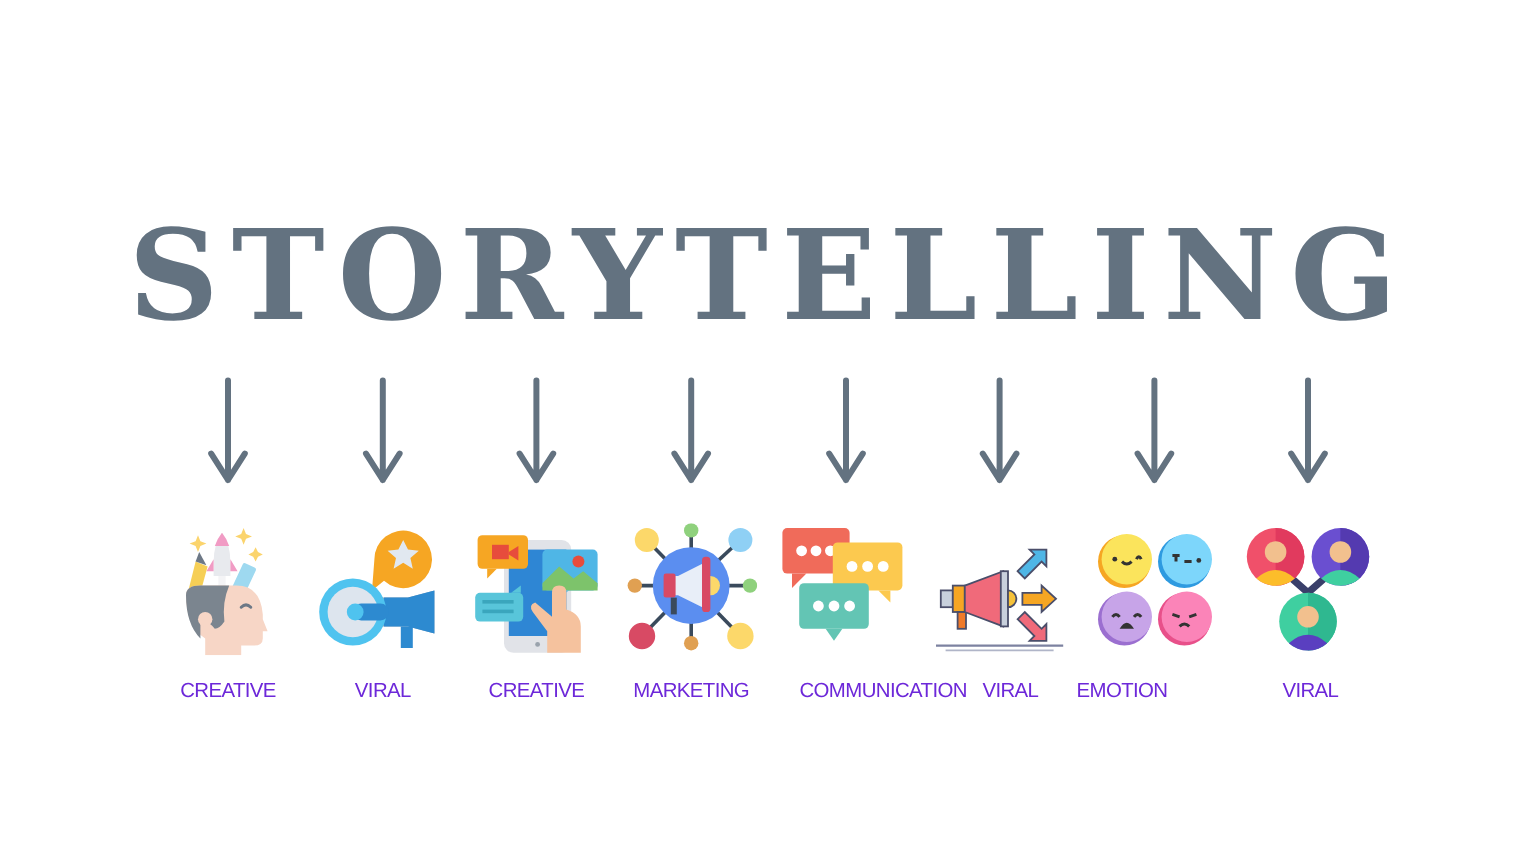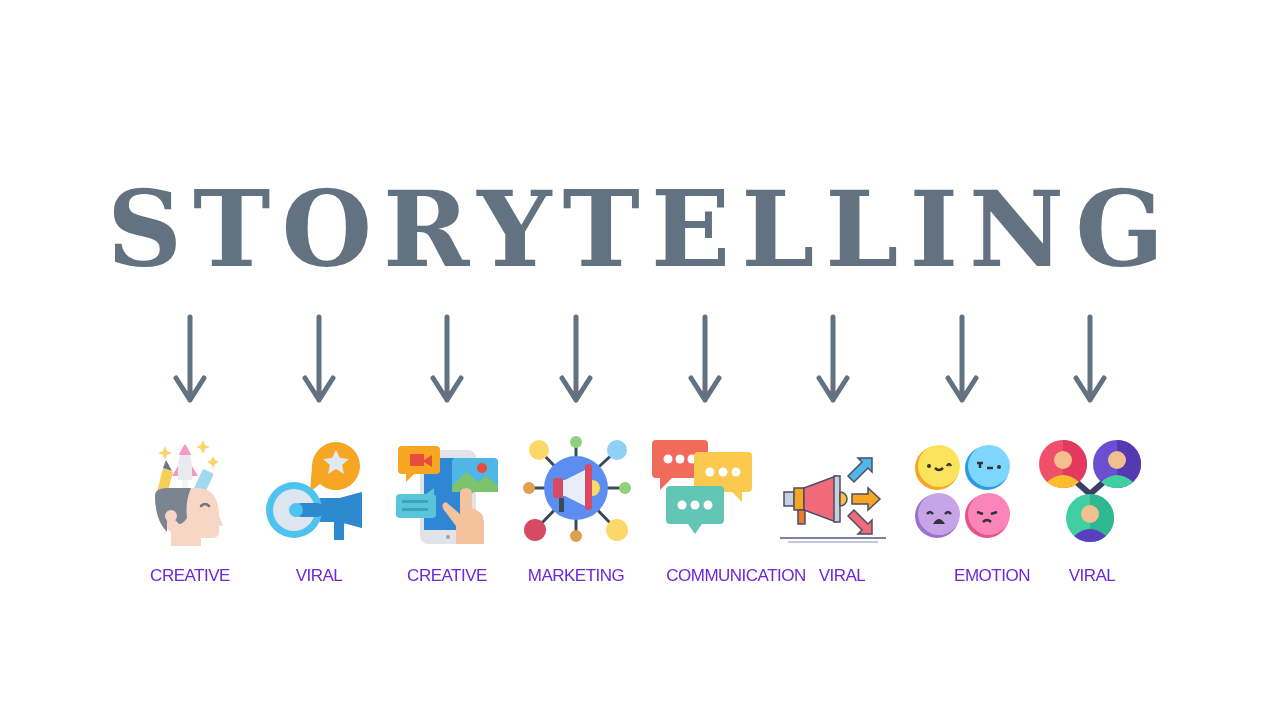--- a/index.html
+++ b/index.html
@@ -208,14 +208,14 @@
     <path d="M39 100 q16 -14 32 0 a24 24 0 0 1 -32 0z" fill="#5a3fc0"></path>
   </svg>
 </div>
 
 <div class="label" style="left:190px">CREATIVE</div>
 <div class="label" style="left:319px">VIRAL</div>
 <div class="label" style="left:447px">CREATIVE</div>
 <div class="label" style="left:576px">MARKETING</div>
 <div class="label" style="left:736px">COMMUNICATION</div>
 <div class="label" style="left:842px">VIRAL</div>
-<div class="label" style="left:992px">EMOTION</div>
+<div class="label" style="left:935px">EMOTION</div>
 <div class="label" style="left:1092px">VIRAL</div>
 
 </body></html>

